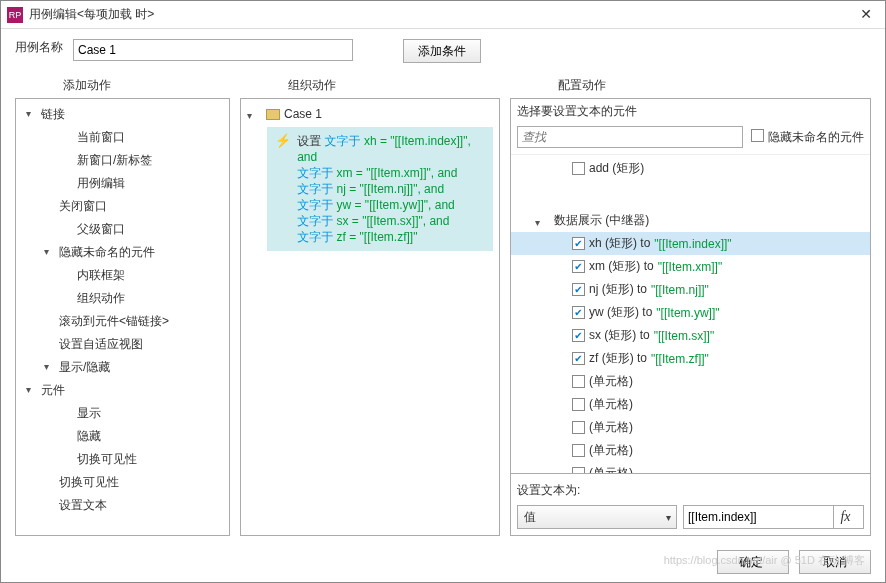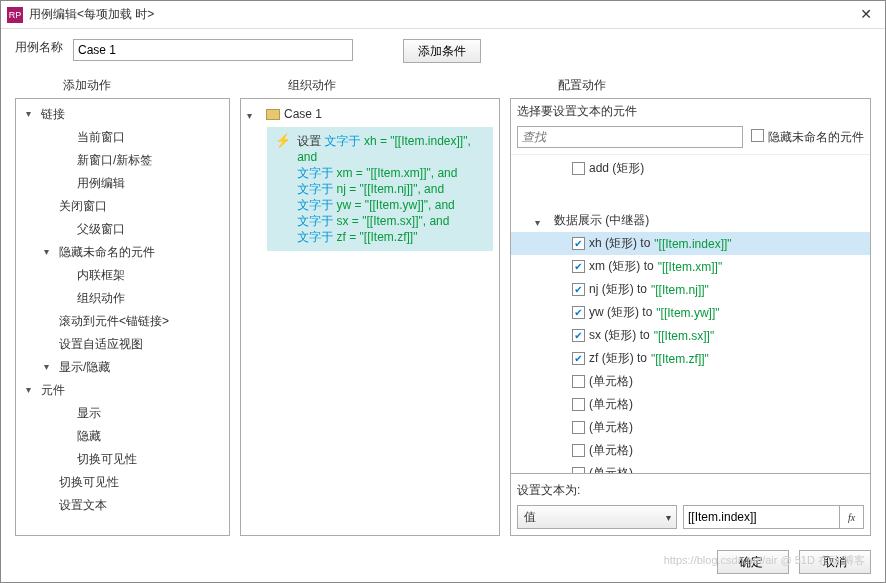--- a/index.html
+++ b/index.html
@@ -49,21 +49,21 @@
 .chk.on::before { content: "✔"; }
 .cfg-lbl { }
 .cfg-val { color: #069a3c; }
 
 .cfg-bottom { border-top: 1px solid #aaa; padding: 6px; }
 .cfg-bottom-row { display: flex; gap: 6px; align-items: center; }
 .select { height: 24px; border: 1px solid #aaa; background: linear-gradient(#fdfdfd,#eaeaea); padding: 0 20px 0 6px; position: relative; cursor: pointer; display: inline-flex; align-items: center; }
 .select::after { content: "▾"; position: absolute; right: 5px; font-size: 10px; color: #444; }
 .val-input-wrap { flex: 1; position: relative; }
 .val-input-wrap input { width: 100%; height: 24px; border: 1px solid #aaa; padding: 0 26px 0 4px; }
-.fx { position: absolute; right: 1px; top: 1px; bottom: 1px; width: 24px; border-left: 1px solid #aaa; display: flex; align-items: center; justify-content: center; font-style: italic; font-family: Georgia, serif; font-size: 10px; cursor: pointer; background: #fff; }
+.fx { position: absolute; right: 7px; top: 1px; bottom: 1px; width: 24px; border-left: 1px solid #aaa; display: flex; align-items: center; justify-content: center; font-style: italic; font-family: Georgia, serif; font-size: 14px; cursor: pointer; background: #fff; }
 
 .footer { display: flex; justify-content: flex-end; gap: 10px; padding: 8px 14px; }
 .watermark { position: absolute; right: 20px; bottom: 14px; color: #ccc; font-size: 11px; pointer-events: none; }
 .rel { position: relative; }
 </style>
 </head>
 <body>
 
 <div class="window rel">
   <div class="titlebar">

